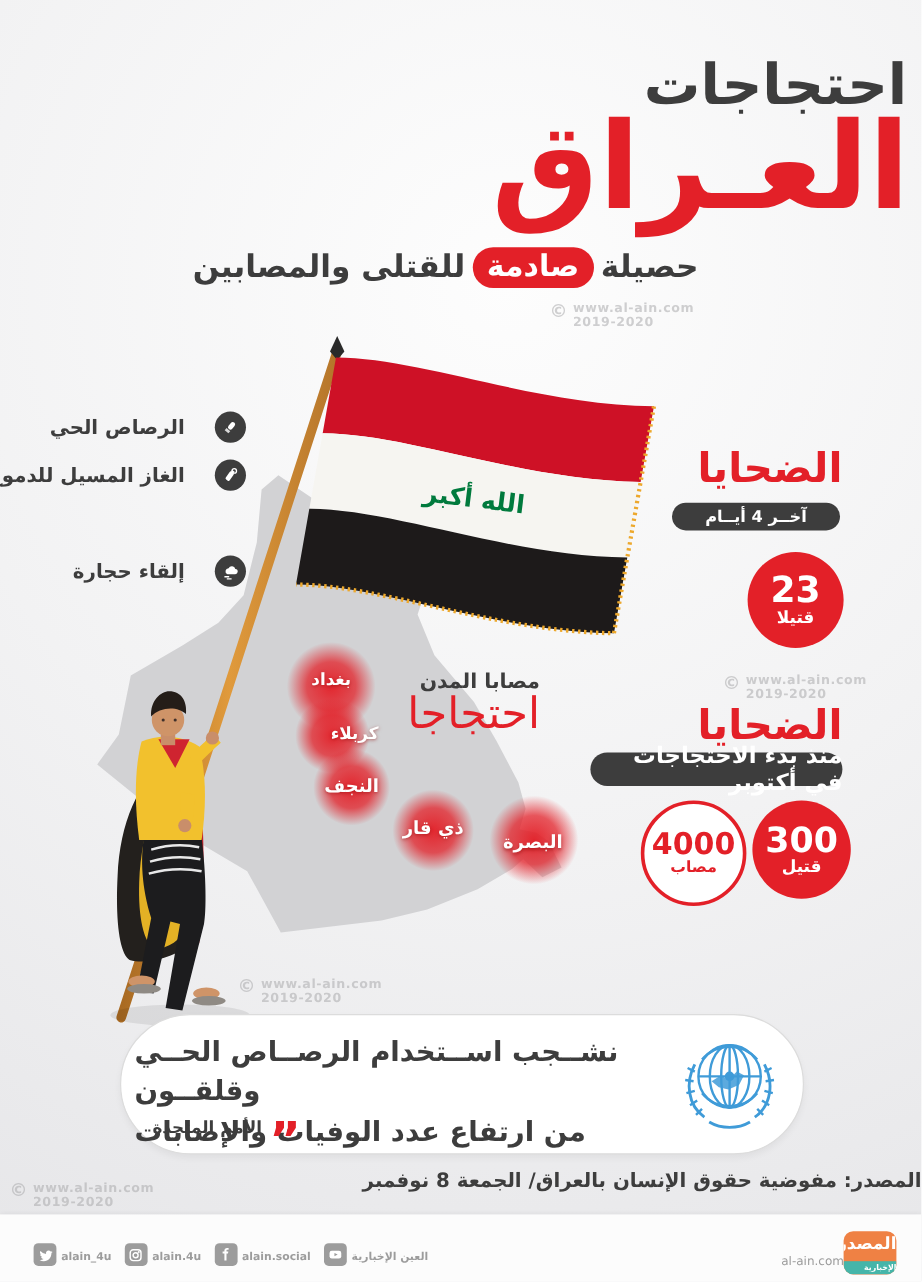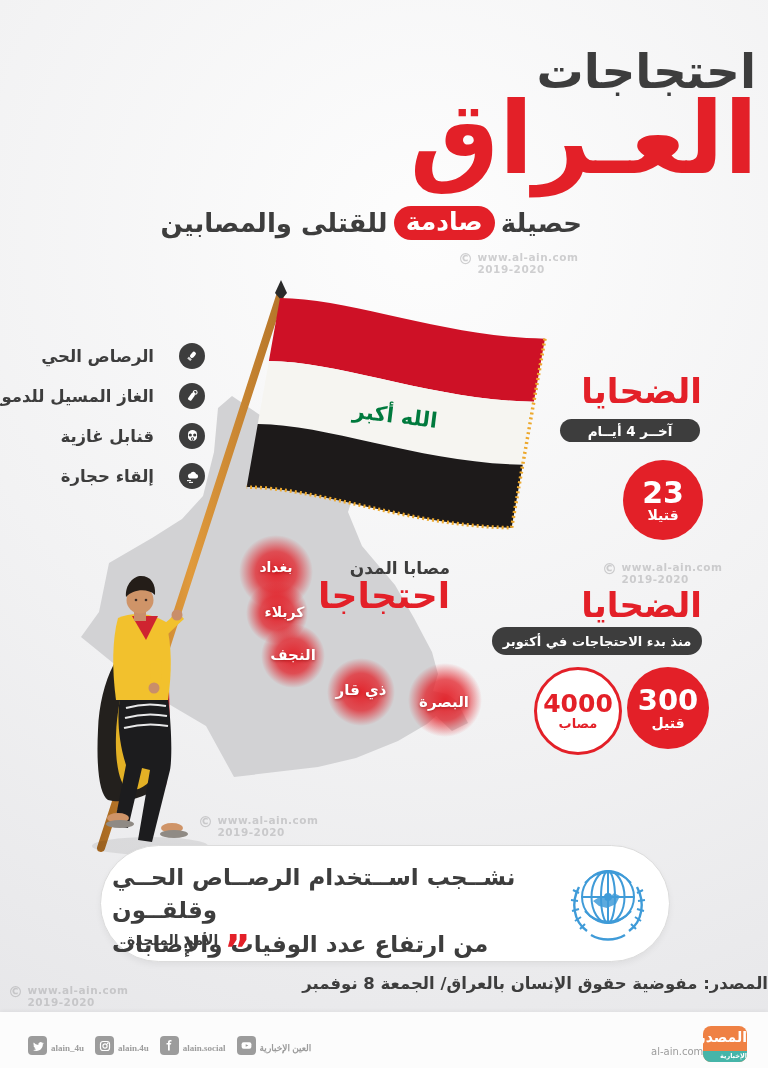--- a/index.html
+++ b/index.html
@@ -20,21 +20,21 @@
   .subtitle .badge{background:#e32028;color:#fff;border-radius:20px;padding:1px 12px 4px;font-size:25px;}
   
   .ribbon{position:absolute;left:75px;top:303px;width:148px;height:30px;background:#e32028;color:#fff;
     border-radius:7px;display:flex;align-items:center;justify-content:center;font-size:18px;font-weight:bold;}
   .conf-row{position:absolute;display:flex;direction:rtl;align-items:center;gap:25px;right:563px;white-space:nowrap;}
   .conf-icon{width:26px;height:26px;border-radius:50%;background:#3d3d3d;flex:0 0 auto;
     display:flex;align-items:center;justify-content:center;}
   .conf-label{font-size:16.5px;font-weight:bold;color:#3d3d3d;}
   
   .map-kicker{position:absolute;top:558px;right:318px;font-size:17px;font-weight:bold;color:#3d3d3d;}
-  .map-highlight{position:absolute;top:578px;right:318px;font-size:36px;font-weight:bold;color:#e32028;line-height:1;}
+  .map-highlight{position:absolute;top:578px;right:318px;font-size:36px;font-weight:normal;color:#e32028;line-height:1;}
   .city{position:absolute;transform:translate(-50%,-50%);color:#fff;font-weight:bold;font-size:15px;
     text-shadow:0 1px 3px rgba(140,0,0,.55);white-space:nowrap;}
   
   .cas-title{position:absolute;right:66px;font-size:34px;font-weight:bold;color:#e32028;line-height:1;}
   .cas-pill{position:absolute;background:#3d3d3d;color:#fff;border-radius:999px;display:flex;align-items:center;
     justify-content:center;font-weight:bold;direction:rtl;}
   .circle{position:absolute;border-radius:50%;display:flex;flex-direction:column;align-items:center;
     justify-content:center;text-align:center;direction:rtl;line-height:1.05;}
   .circle.killed{background:#e32028;color:#fff;}
   .circle.injured{background:#fff;border:3px solid #e32028;color:#e32028;}
@@ -49,21 +49,21 @@
   .quote-attr .attr-label{font-size:14px;font-weight:bold;color:#3d3d3d;}
   .quote-marks{color:#e32028;font-size:40px;line-height:0;font-weight:bold;transform:translateY(10px);}
   
   .source{position:absolute;left:0;right:0;top:974px;text-align:right;direction:rtl;
     font-size:16.5px;font-weight:bold;color:#3d3d3d;}
   .footer-strip{position:absolute;left:0;right:0;top:1012px;height:56px;background:#fcfcfc;
     box-shadow:0 -1px 4px rgba(0,0,0,.05);}
   .social{position:absolute;left:28px;top:1036px;display:flex;align-items:flex-end;gap:11px;}
   .social-item{display:flex;align-items:flex-end;gap:4px;cursor:pointer;}
   .social-sq{width:19px;height:19px;border-radius:4px;background:#9c9c9c;display:flex;align-items:center;justify-content:center;}
-  .social-handle{font-size:9px;font-weight:bold;color:#9c9c9c;line-height:1;padding-bottom:2px;white-space:nowrap;font-family:Liberation Serif, serif;}
+  .social-handle{font-size:9px;font-weight:bold;color:#9c9c9c;line-height:1;padding-bottom:2px;white-space:nowrap;}
   .website{position:absolute;left:651px;top:1046px;font-size:10px;color:#9c9c9c;}
   .site-logo{position:absolute;left:703px;top:1026px;width:44px;height:36px;background:#ef8144;border-radius:8px;overflow:hidden;cursor:pointer;}
   .logo-main{color:#fff;font-size:14px;font-weight:bold;text-align:center;line-height:23px;}
   .logo-band{position:absolute;left:0;right:0;bottom:0;height:11px;background:#45b5a9;color:#fff;
     font-size:6.5px;font-weight:bold;line-height:11px;}
 </style>
 </head>
 <body>
 
 <div class="poster">
@@ -187,60 +187,48 @@
       <svg width="14" height="14" viewBox="0 0 14 14">
           <g transform="rotate(35 7 7)">
             <rect x="5" y="4" width="4" height="8" rx="1.2" fill="#fff"></rect>
             <rect x="5.7" y="2.6" width="2.6" height="1.6" fill="#fff"></rect>
           </g>
           <circle cx="10.2" cy="3.4" r="1.9" fill="none" stroke="#fff" stroke-width="1.1"></circle>
         </svg>
     </span>
     <span class="conf-label">الغاز المسيل للدموع</span>
   </div>
-  <div class="conf-row" style="top:423px;">
-    <span class="conf-icon">
-      <svg width="15" height="15" viewBox="0 0 15 15">
-          <path d="M3,5 a4.5,4 0 0 1 9,0 v3 a4.5,4 0 0 1 -9,0 Z" fill="#fff"></path>
-          <circle cx="5.3" cy="6" r="1.6" fill="#3d3d3d"></circle>
-          <circle cx="9.7" cy="6" r="1.6" fill="#3d3d3d"></circle>
-          <circle cx="7.5" cy="10" r="1.7" fill="#3d3d3d"></circle>
-          <circle cx="7.5" cy="10" r="0.8" fill="#fff"></circle>
-        </svg>
-    </span>
-    <span class="conf-label">قنابل غازية</span>
-  </div>
   <div class="conf-row" style="top:463px;">
     <span class="conf-icon">
       <svg width="15" height="15" viewBox="0 0 15 15">
           <path d="M4.5,9.5 a2.6,2.6 0 0 1 1,-5 a3,3 0 0 1 5.6,.6 a2.2,2.2 0 0 1 -.4,4.4 Z" fill="#fff"></path>
           <line x1="2" y1="11.6" x2="6" y2="11.6" stroke="#fff" stroke-width="1.1"></line>
           <line x1="4" y1="13.4" x2="8" y2="13.4" stroke="#fff" stroke-width="1.1"></line>
         </svg>
     </span>
     <span class="conf-label">إلقاء حجارة</span>
   </div>
 
   <div class="map-kicker rtl">مصابا المدن</div>
   <div class="map-highlight rtl">احتجاجا</div>
   <div class="city" style="left:276px;top:567px;font-size:14px;">بغداد</div>
-  <div class="city" style="left:278px;top:612px;font-size:14px;padding-left:13px;">كربلاء</div>
+  <div class="city" style="left:289px;top:612px;font-size:14px;padding-left:13px;">كربلاء</div>
   <div class="city" style="left:293px;top:655px;">النجف</div>
   <div class="city" style="left:361px;top:690px;">ذي قار</div>
   <div class="city" style="left:444px;top:702px;">البصرة</div>
 
   <div class="cas-title rtl" style="top:374px;">الضحايا</div>
   <div class="cas-pill" style="left:560px;top:419px;width:140px;height:23px;font-size:13.5px;border-radius:12px;">آخــر 4 أيــام</div>
   <div class="circle killed" style="left:623px;top:460px;width:80px;height:80px;">
     <div class="val" style="font-size:30px;">23</div>
     <div class="unit" style="font-size:14px;">قتيلا</div>
   </div>
 
   <div class="cas-title rtl" style="top:588px;">الضحايا</div>
-  <div class="cas-pill" style="left:492px;top:627px;width:210px;height:28px;font-size:13px;border-radius:14px;">منذ بدء الاحتجاجات في أكتوبر</div>
+  <div class="cas-pill" style="left:492px;top:627px;width:210px;height:28px;font-size:19px;border-radius:14px;">منذ بدء الاحتجاجات في أكتوبر</div>
   <div class="circle killed" style="left:627px;top:667px;width:82px;height:82px;">
     <div class="val" style="font-size:29px;">300</div>
     <div class="unit" style="font-size:14px;">قتيل</div>
   </div>
   <div class="circle injured" style="left:534px;top:667px;width:88px;height:88px;">
     <div class="val" style="font-size:25px;">4000</div>
     <div class="unit" style="font-size:13px;">مصاب</div>
   </div>
 
   <div class="quote-box">

